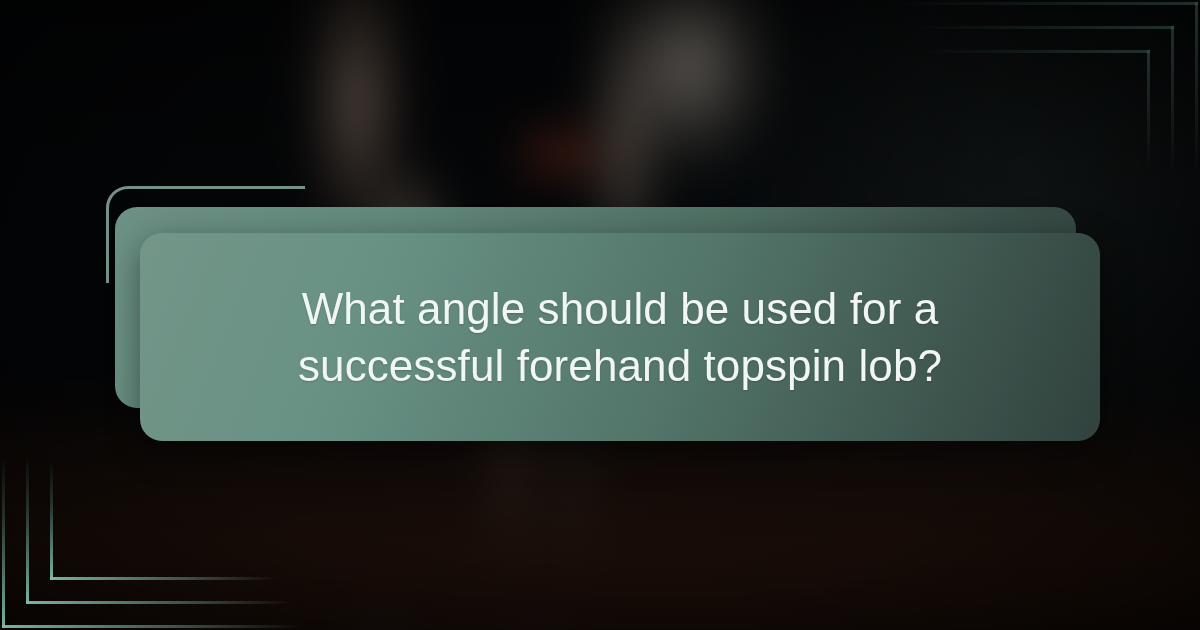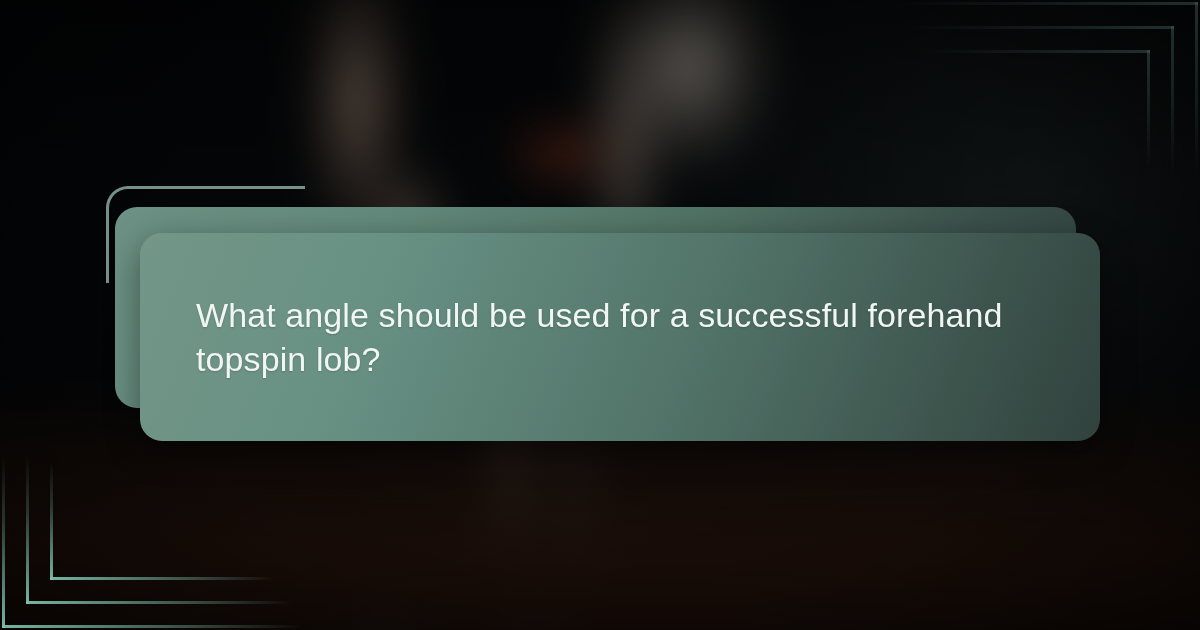--- a/index.html
+++ b/index.html
@@ -145,24 +145,24 @@
     display: flex;
     align-items: center;
     justify-content: center;
     box-sizing: border-box;
     padding: 0 56px;
   }
 
   .question-text {
     margin: 0;
     width: 100%;
-    text-align: left;
+    text-align: center;
     color: #f1f6f4;
     font-family: "Liberation Sans", sans-serif;
-    font-size: 34px;
+    font-size: 44px;
     font-weight: 400;
     line-height: 1.30;
     letter-spacing: 0.1px;
     text-shadow: 0 1px 2px rgba(0,0,0,0.18);
   }
 </style>
 </head>
 <body>
 
 <div class="stage">

